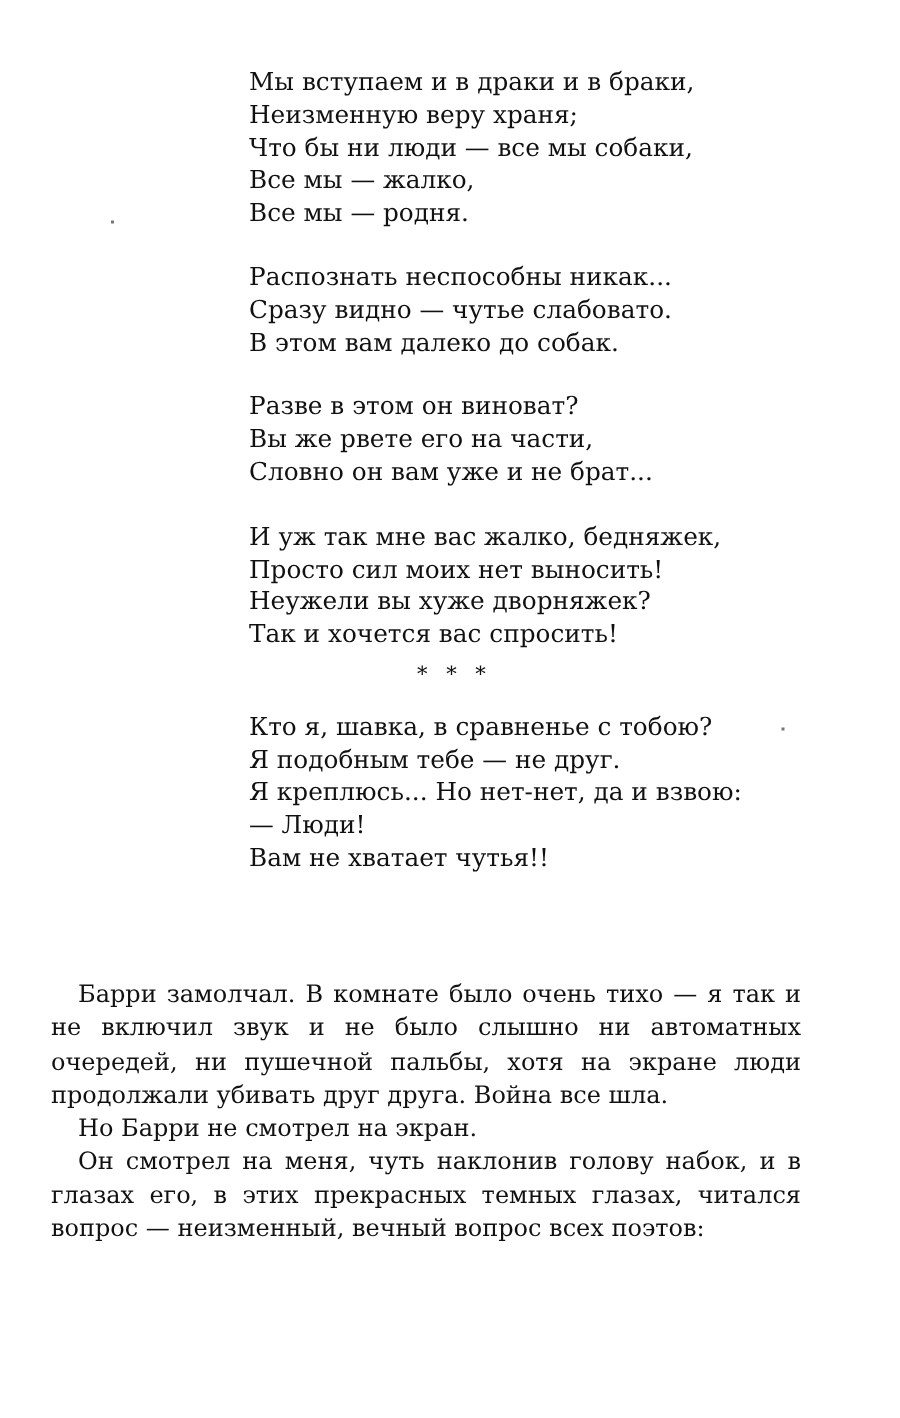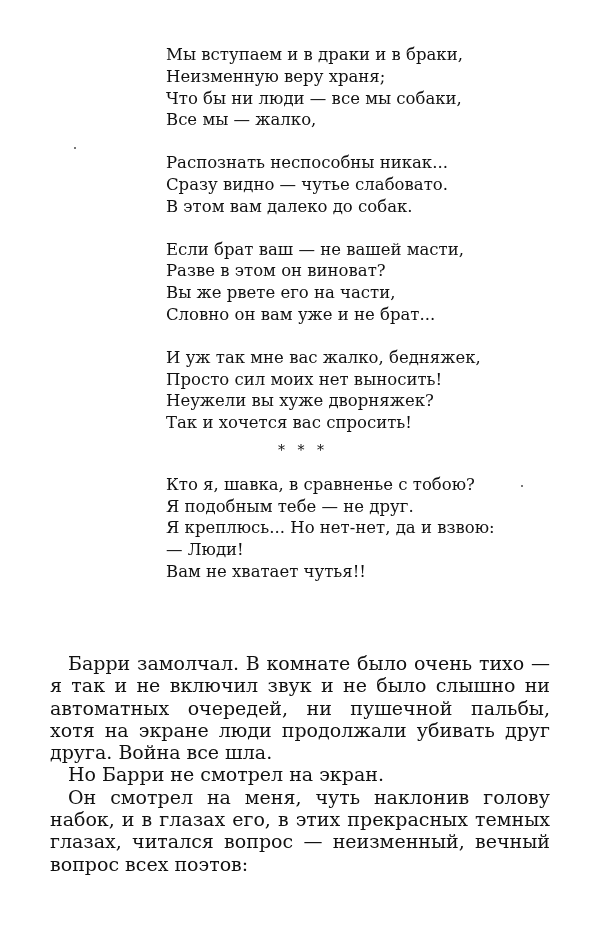--- a/index.html
+++ b/index.html
@@ -13,45 +13,45 @@
     position: absolute; left: 166px; top: 44px; width: 340px;
     font-size: 16.5px; line-height: 21.8px;
   }
   .stanza { margin: 0 0 21px 0; }
   .stanza .line { display: block; white-space: nowrap; }
   .stars {
     display: block; margin: -4px 0 12px 0; padding-left: 112px;
     font-size: 14px; letter-spacing: 4px;
   }
   .prose {
-    position: absolute; left: 50px; top: 652px; width: 500px;
-    font-size: 19px; line-height: 22.3px; text-align: justify;
+    position: absolute; left: 34px; top: 652px; width: 500px;
+    font-size: 16px; line-height: 22.3px; text-align: justify;
   }
   .para { margin: 0; text-indent: 18px; }
   .speck { position: absolute; width: 2px; height: 2px; background: #777; }
 </style>
 </head>
 <body>
 
 <div class="page">
 
   <div class="poem">
     <div class="stanza">
       <span class="line">Мы вступаем и в драки и в браки,</span>
       <span class="line">Неизменную веру храня;</span>
       <span class="line">Что бы ни люди — все мы собаки,</span>
       <span class="line">Все мы — жалко,</span>
+      <span class="line">Все мы — родня.</span>
     </div>
     <div class="stanza">
       <span class="line">Распознать неспособны никак...</span>
       <span class="line">Сразу видно — чутье слабовато.</span>
       <span class="line">В этом вам далеко до собак.</span>
     </div>
     <div class="stanza">
-      <span class="line">Если брат ваш — не вашей масти,</span>
       <span class="line">Разве в этом он виноват?</span>
       <span class="line">Вы же рвете его на части,</span>
       <span class="line">Словно он вам уже и не брат...</span>
     </div>
     <div class="stanza" style="margin-bottom:10px;">
       <span class="line">И уж так мне вас жалко, бедняжек,</span>
       <span class="line">Просто сил моих нет выносить!</span>
       <span class="line">Неужели вы хуже дворняжек?</span>
       <span class="line">Так и хочется вас спросить!</span>
     </div>

